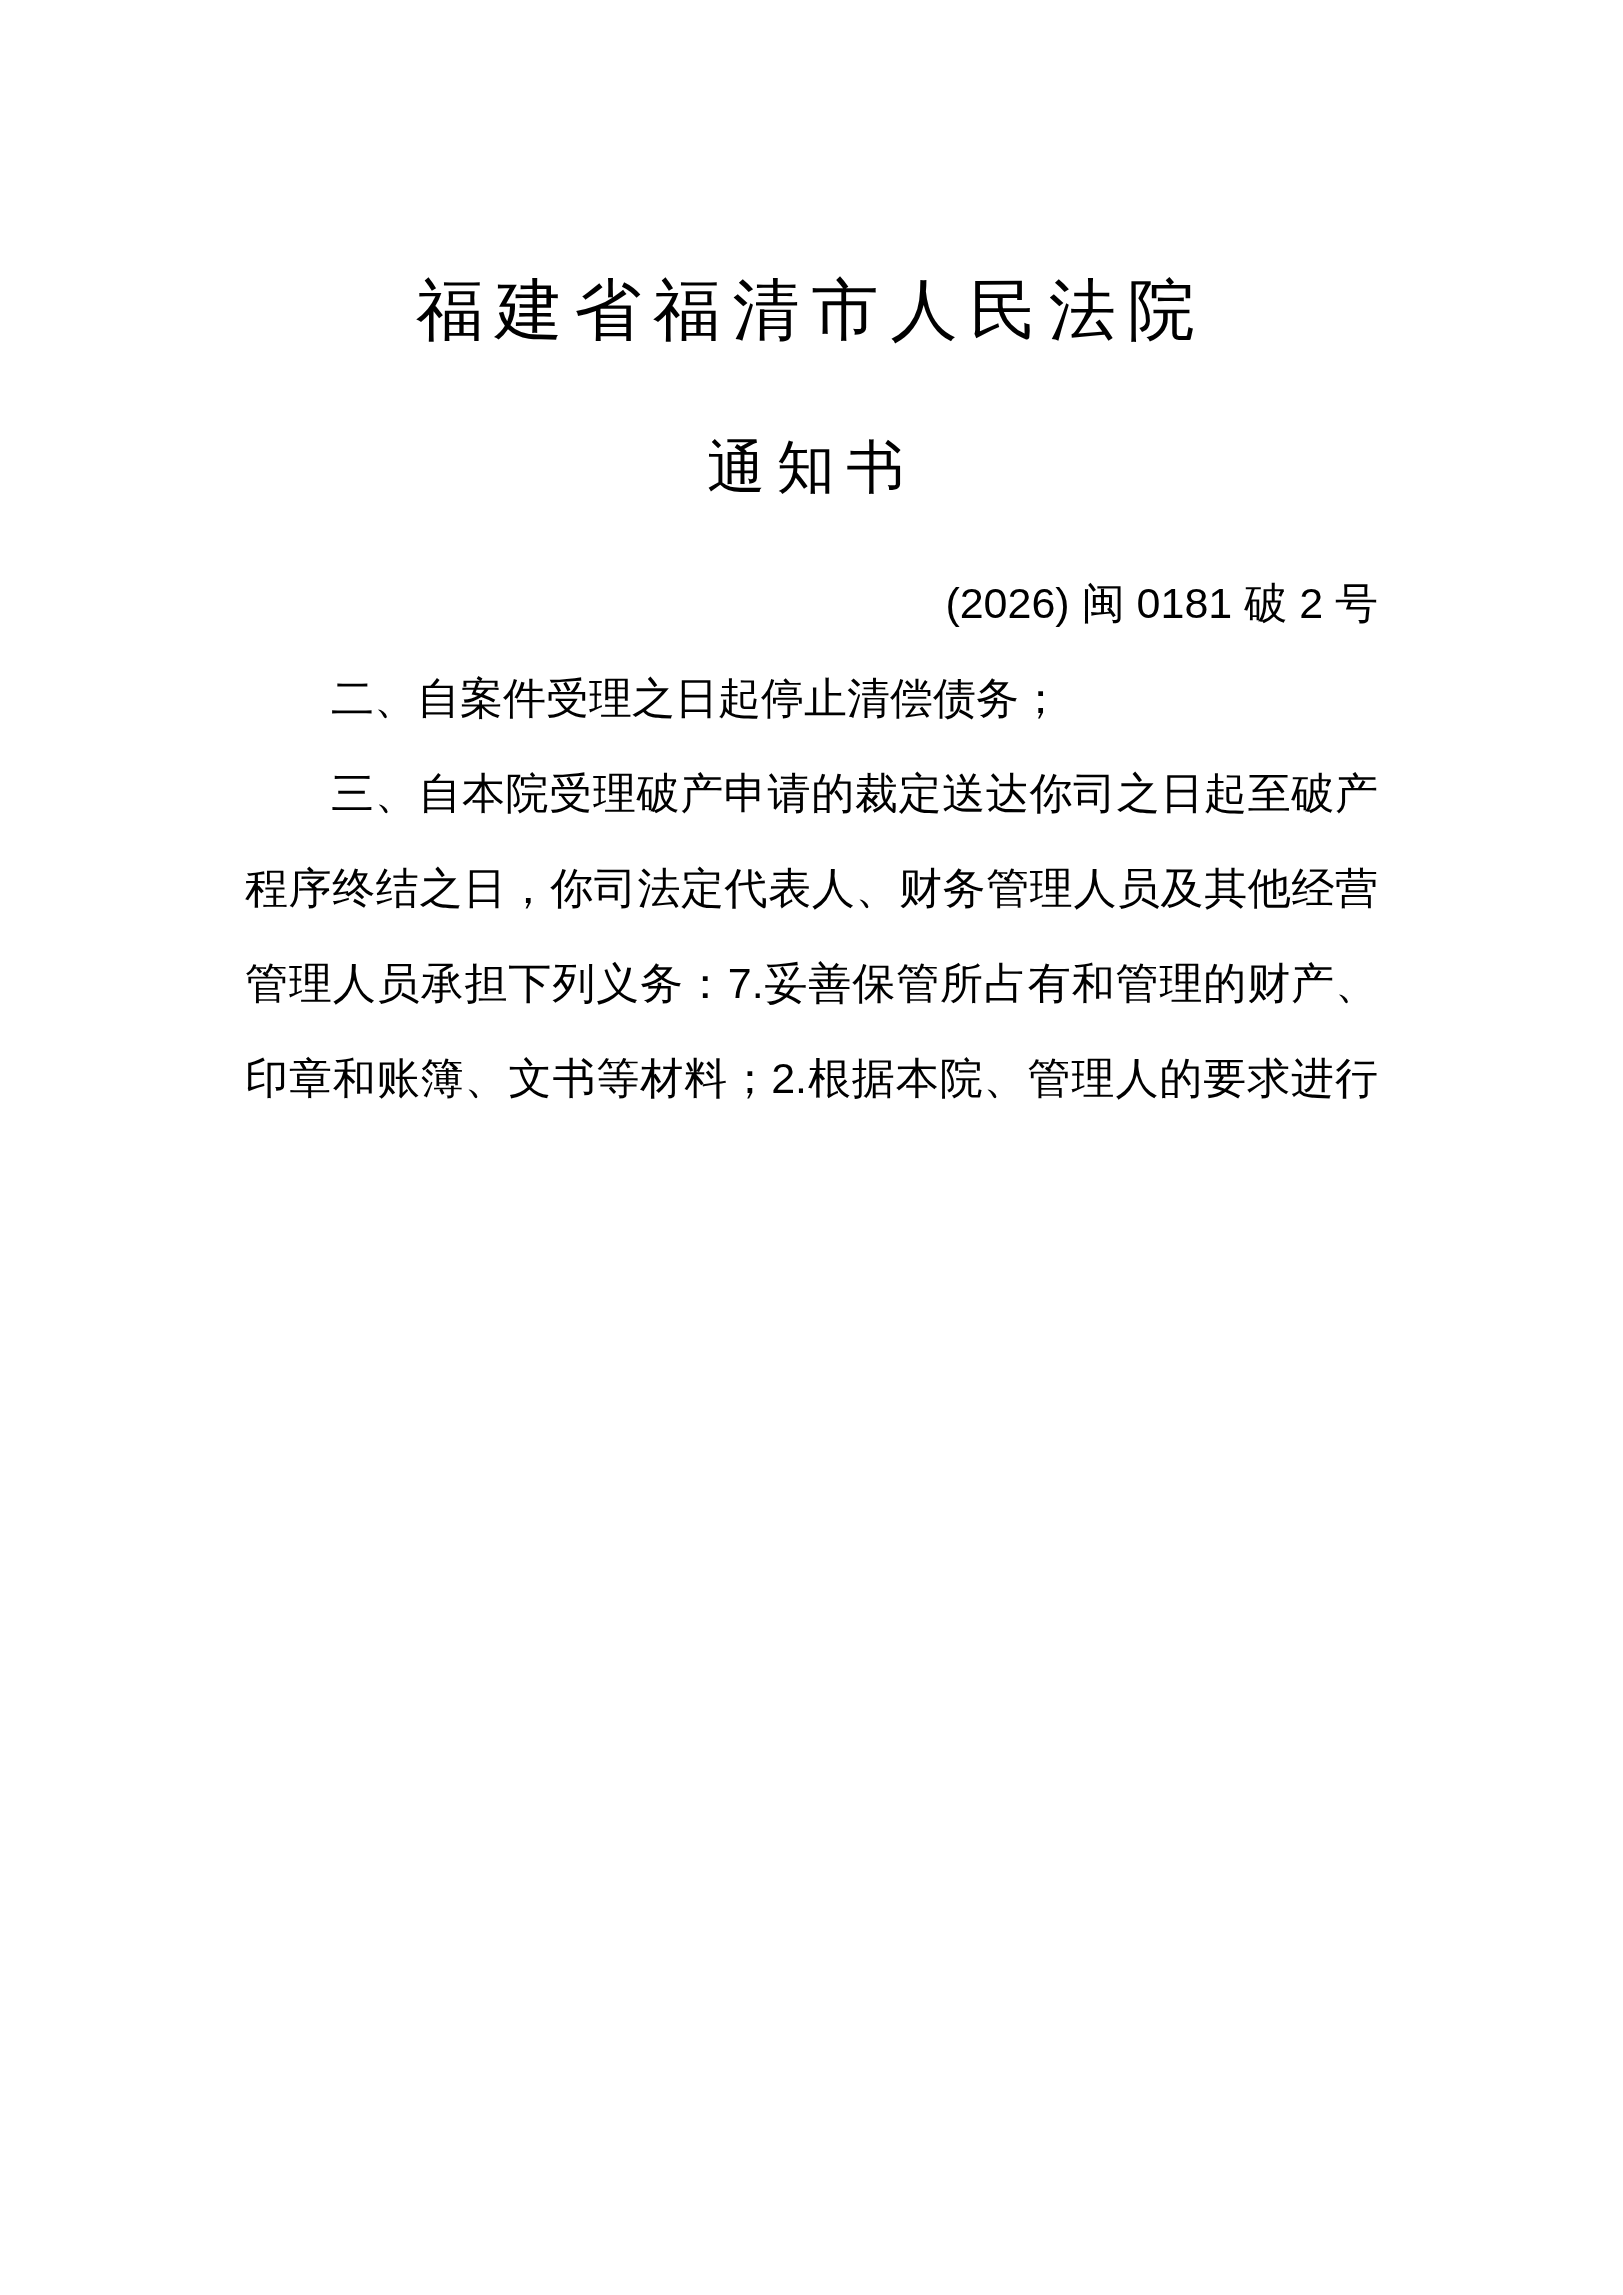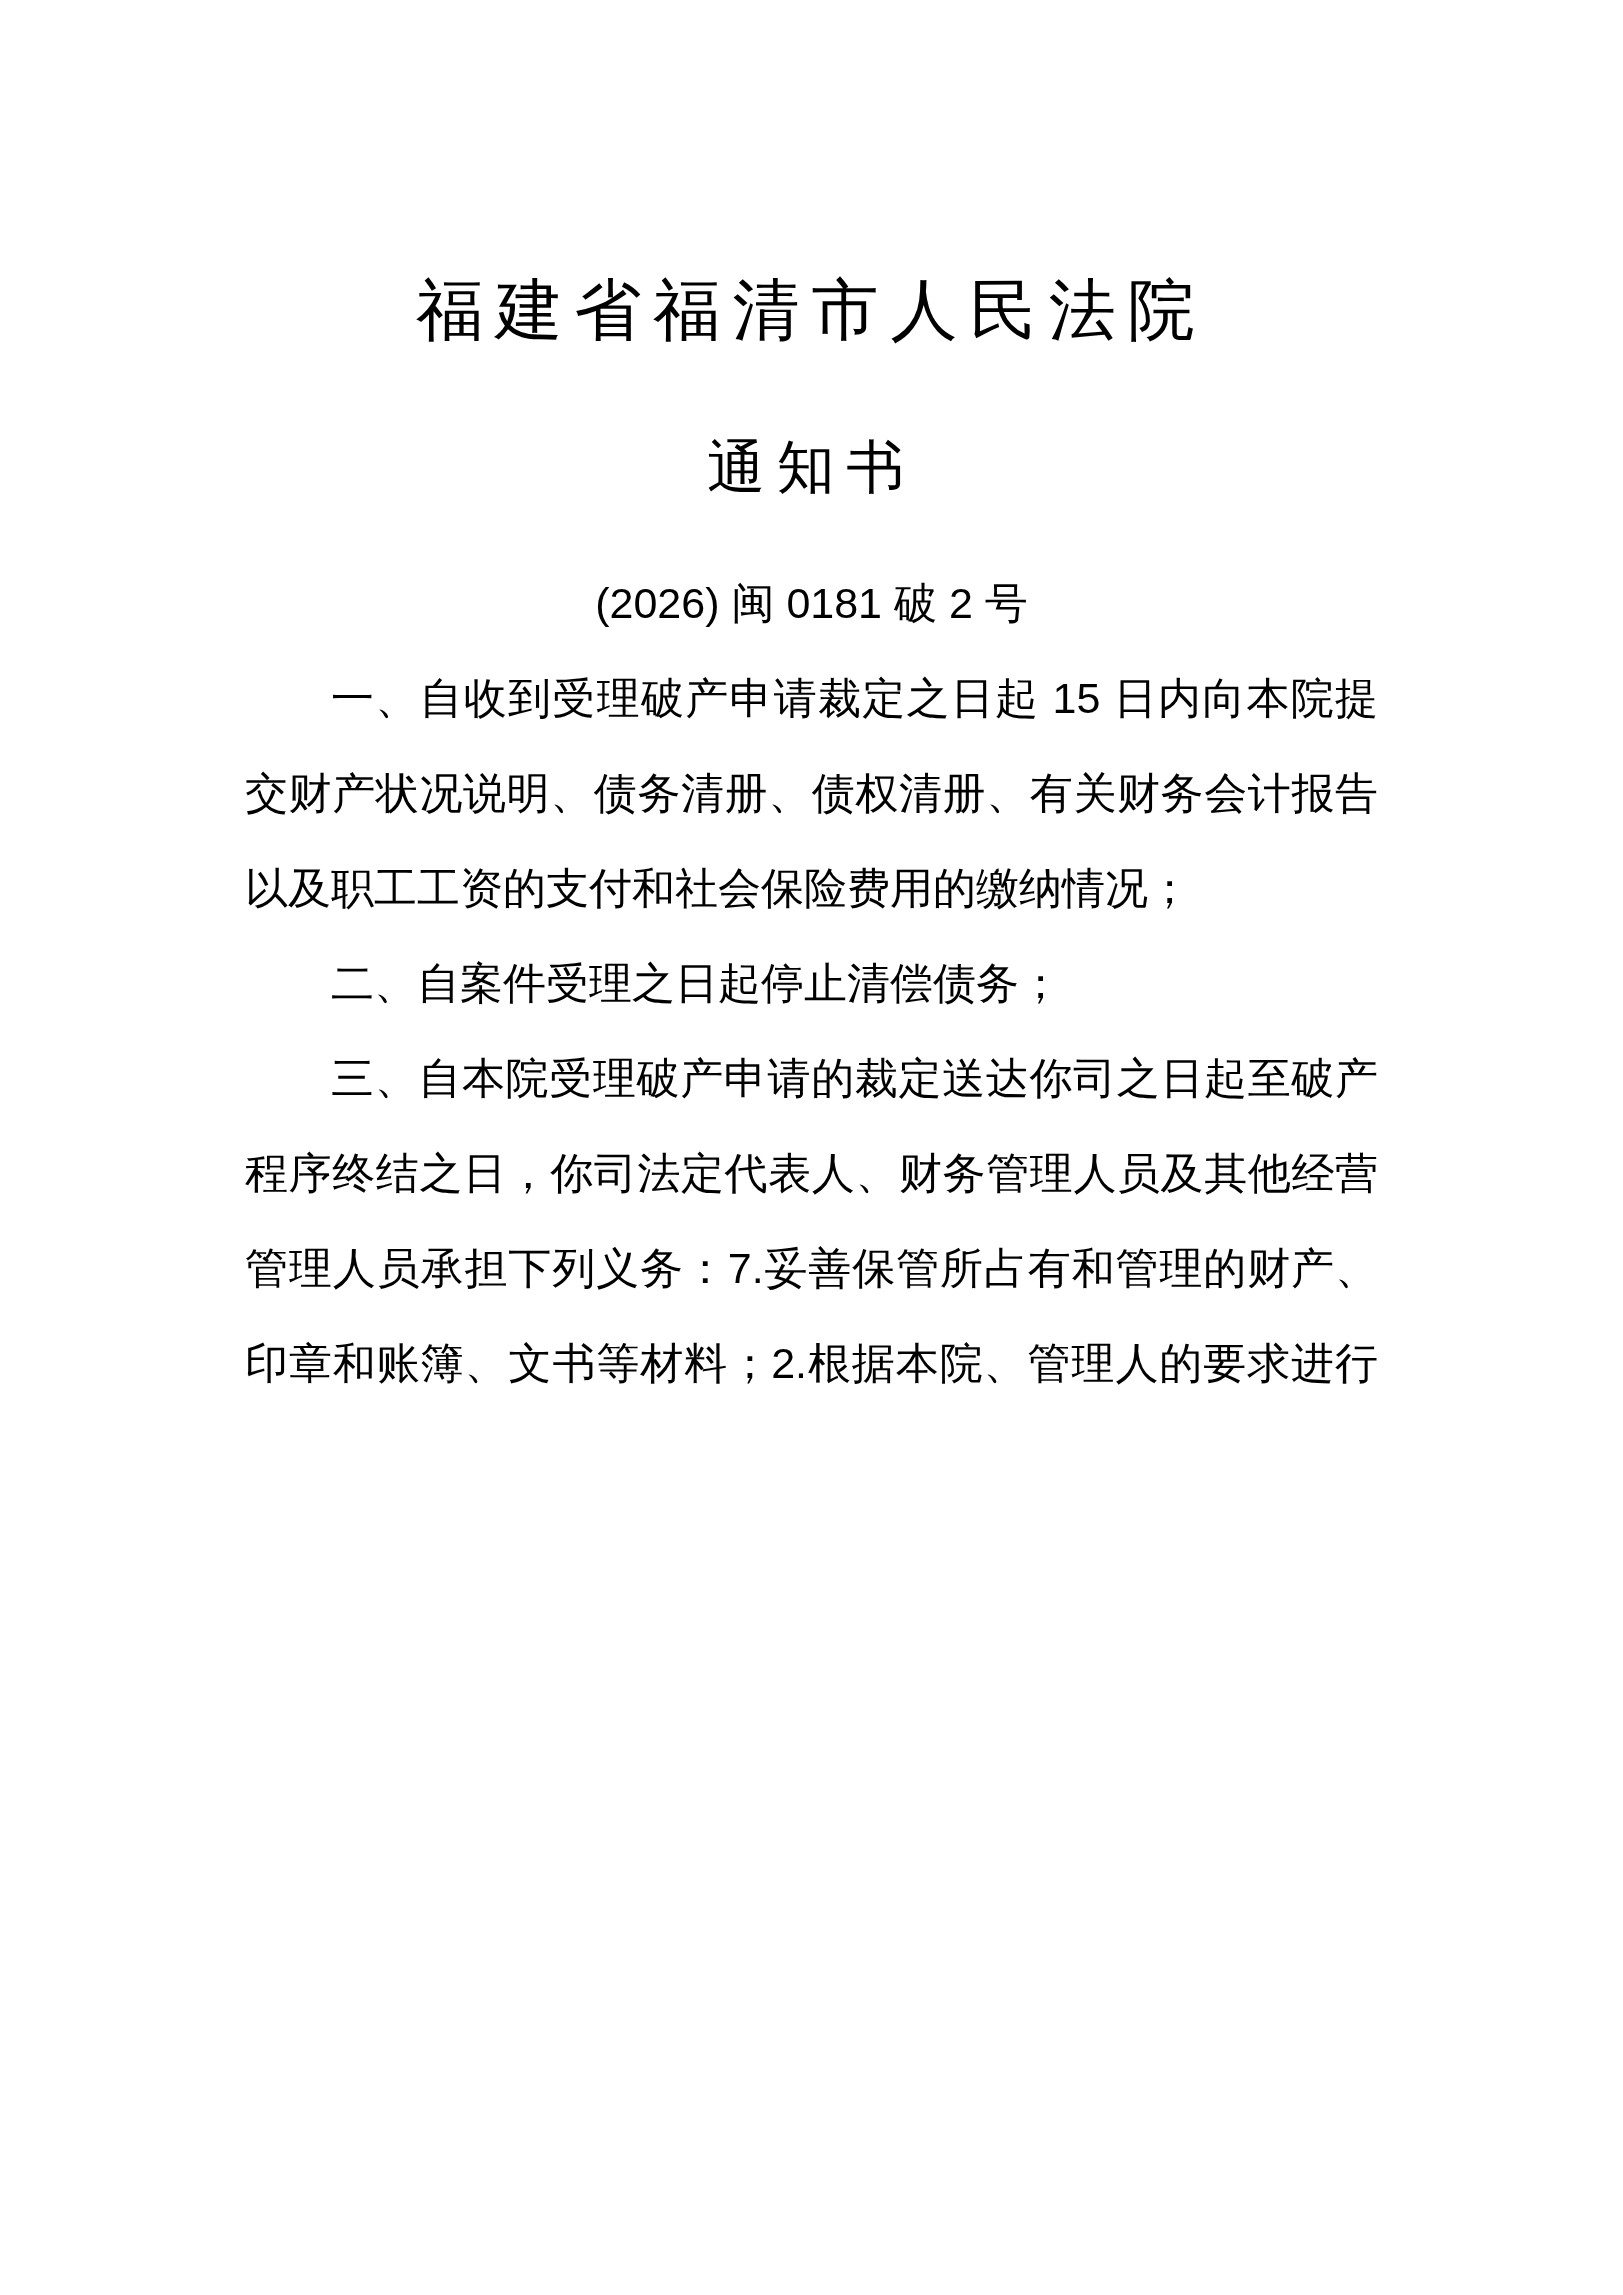--- a/index.html
+++ b/index.html
@@ -39,21 +39,21 @@
     letter-spacing: 0.2em;
     text-align: center;
     white-space: nowrap;
   }
   .body-text {
     font-size: 43px;
     line-height: 95px;
   }
   .case-number {
     margin: 36px 0 0 0;
-    text-align: center;
+    text-align: right;
   }
   .recipient {
     margin: 0;
     text-align: justify;
   }
   .para {
     margin: 0;
     text-align: justify;
     text-justify: inter-character;
     text-indent: 2em;
@@ -69,20 +69,19 @@
 <div class="page">
 
   <h1 class="court-title">福建省福清市人民法院</h1>
 
   <h2 class="doc-title">通知书</h2>
 
   <p class="body-text case-number">(2026) 闽 0181 破 2 号</p>
 
 
 
-  <p class="body-text para">一、自收到受理破产申请裁定之日起 15 日内向本院提交财产状况说明、债务清册、债权清册、有关财务会计报告以及职工工资的支付和社会保险费用的缴纳情况；</p>
 
   <p class="body-text para">二、自案件受理之日起停止清偿债务；</p>
 
   <p class="body-text para cut">三、自本院受理破产申请的裁定送达你司之日起至破产程序终结之日，你司法定代表人、财务管理人员及其他经营管理人员承担下列义务：7.妥善保管所占有和管理的财产、印章和账簿、文书等材料；2.根据本院、管理人的要求进行</p>
 
 </div>
 
 
 </body></html>

